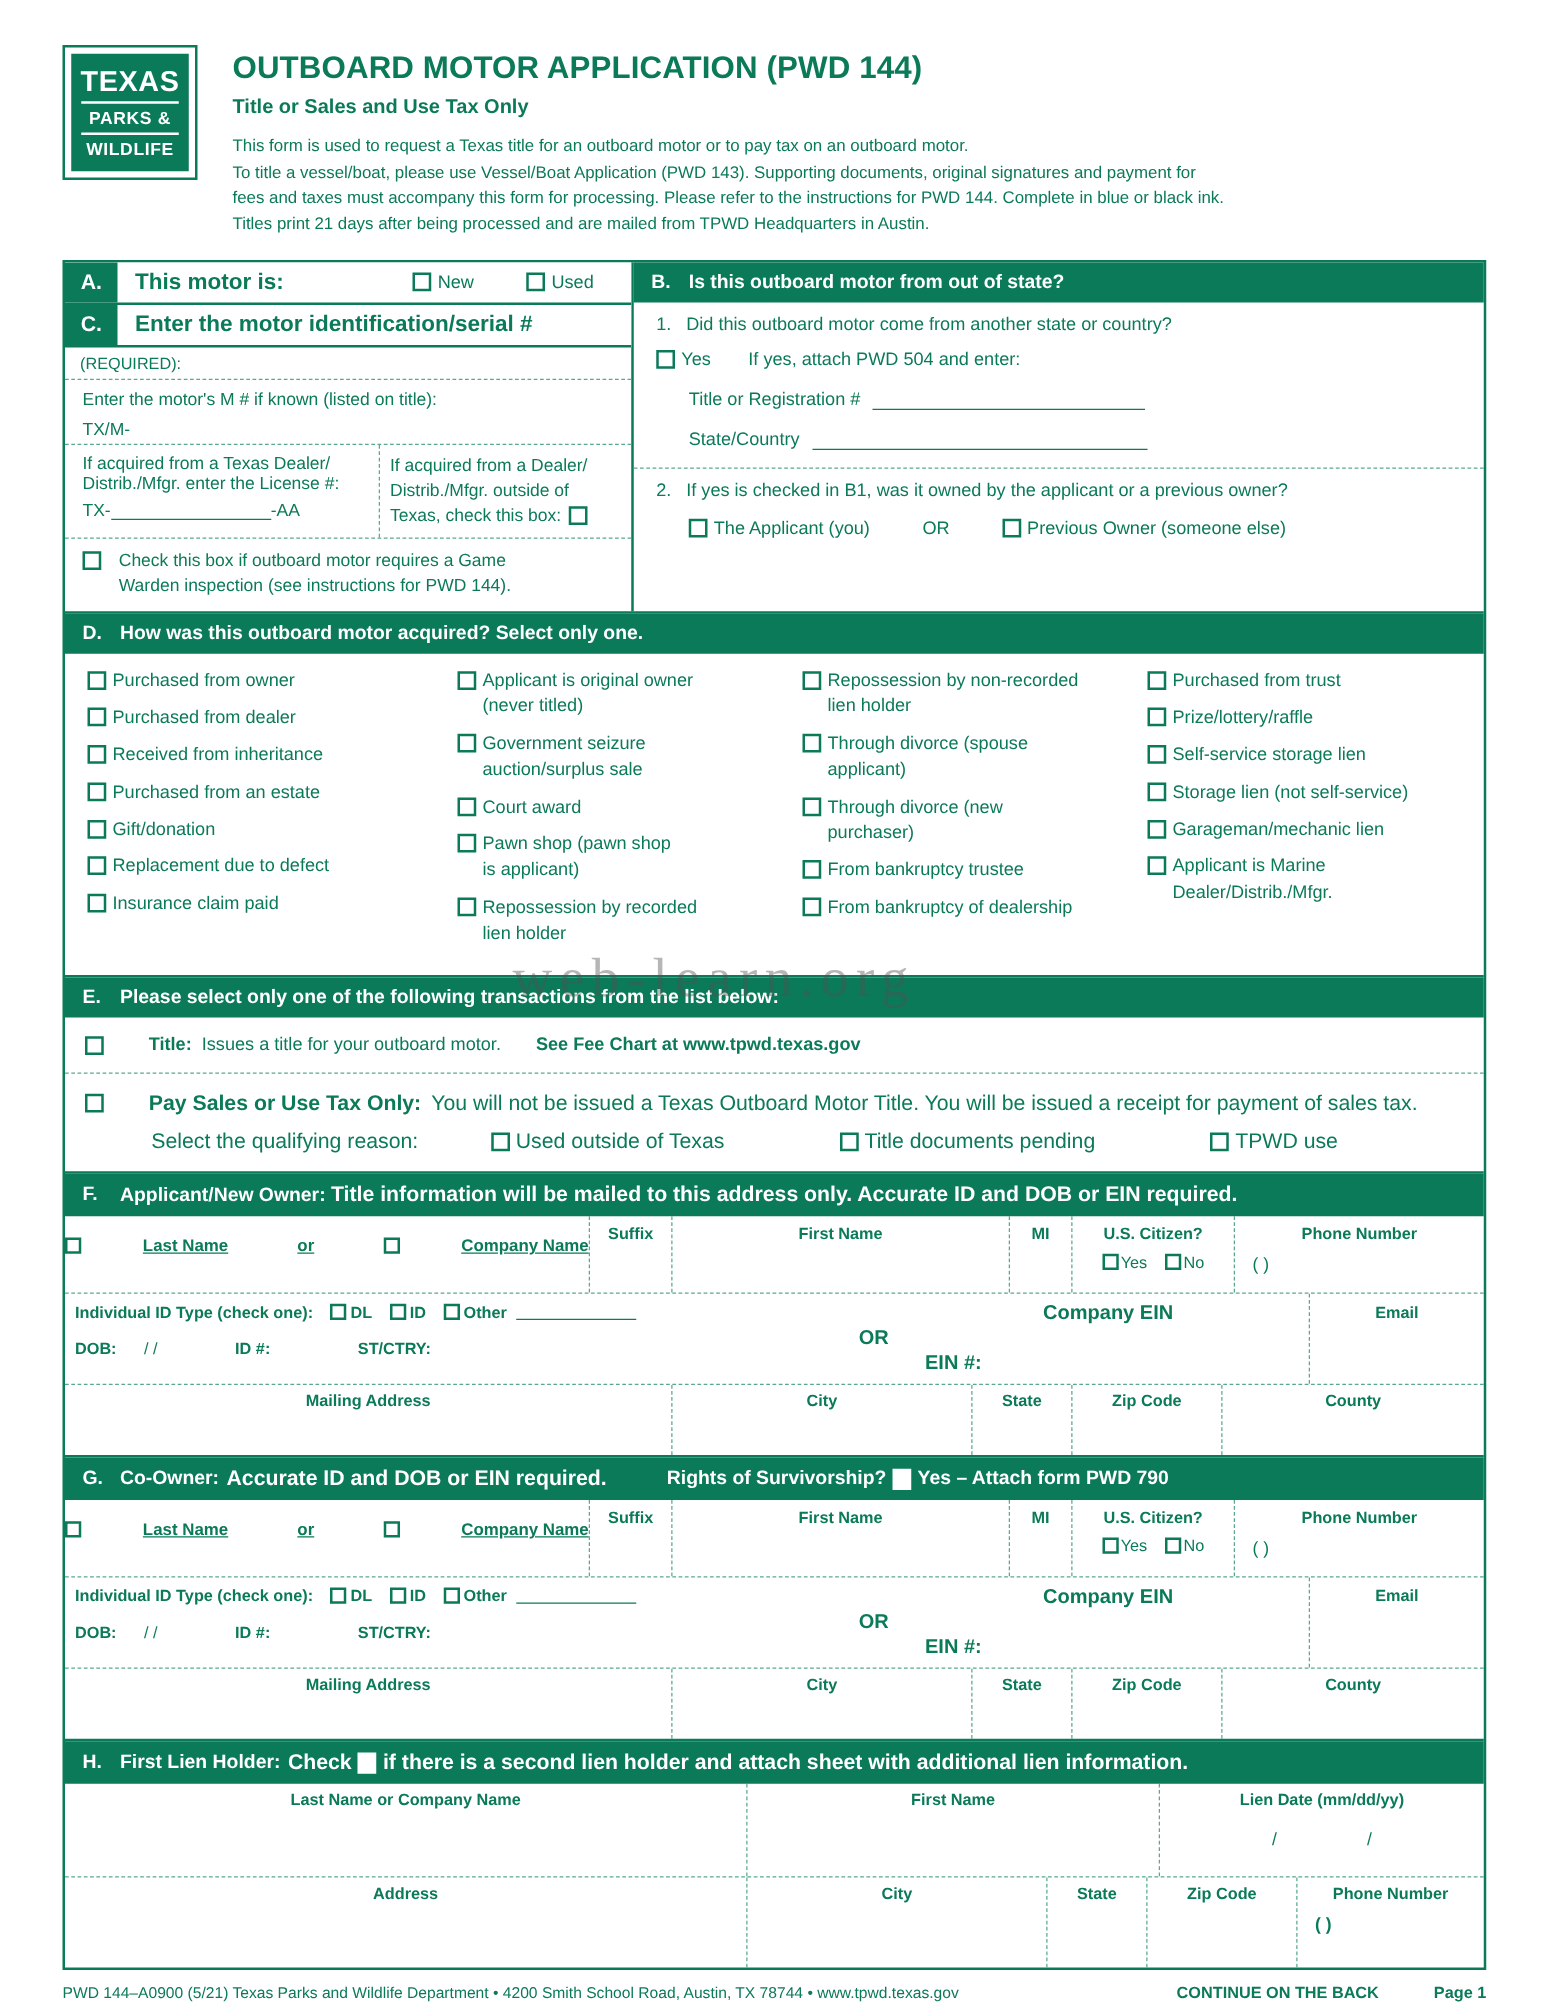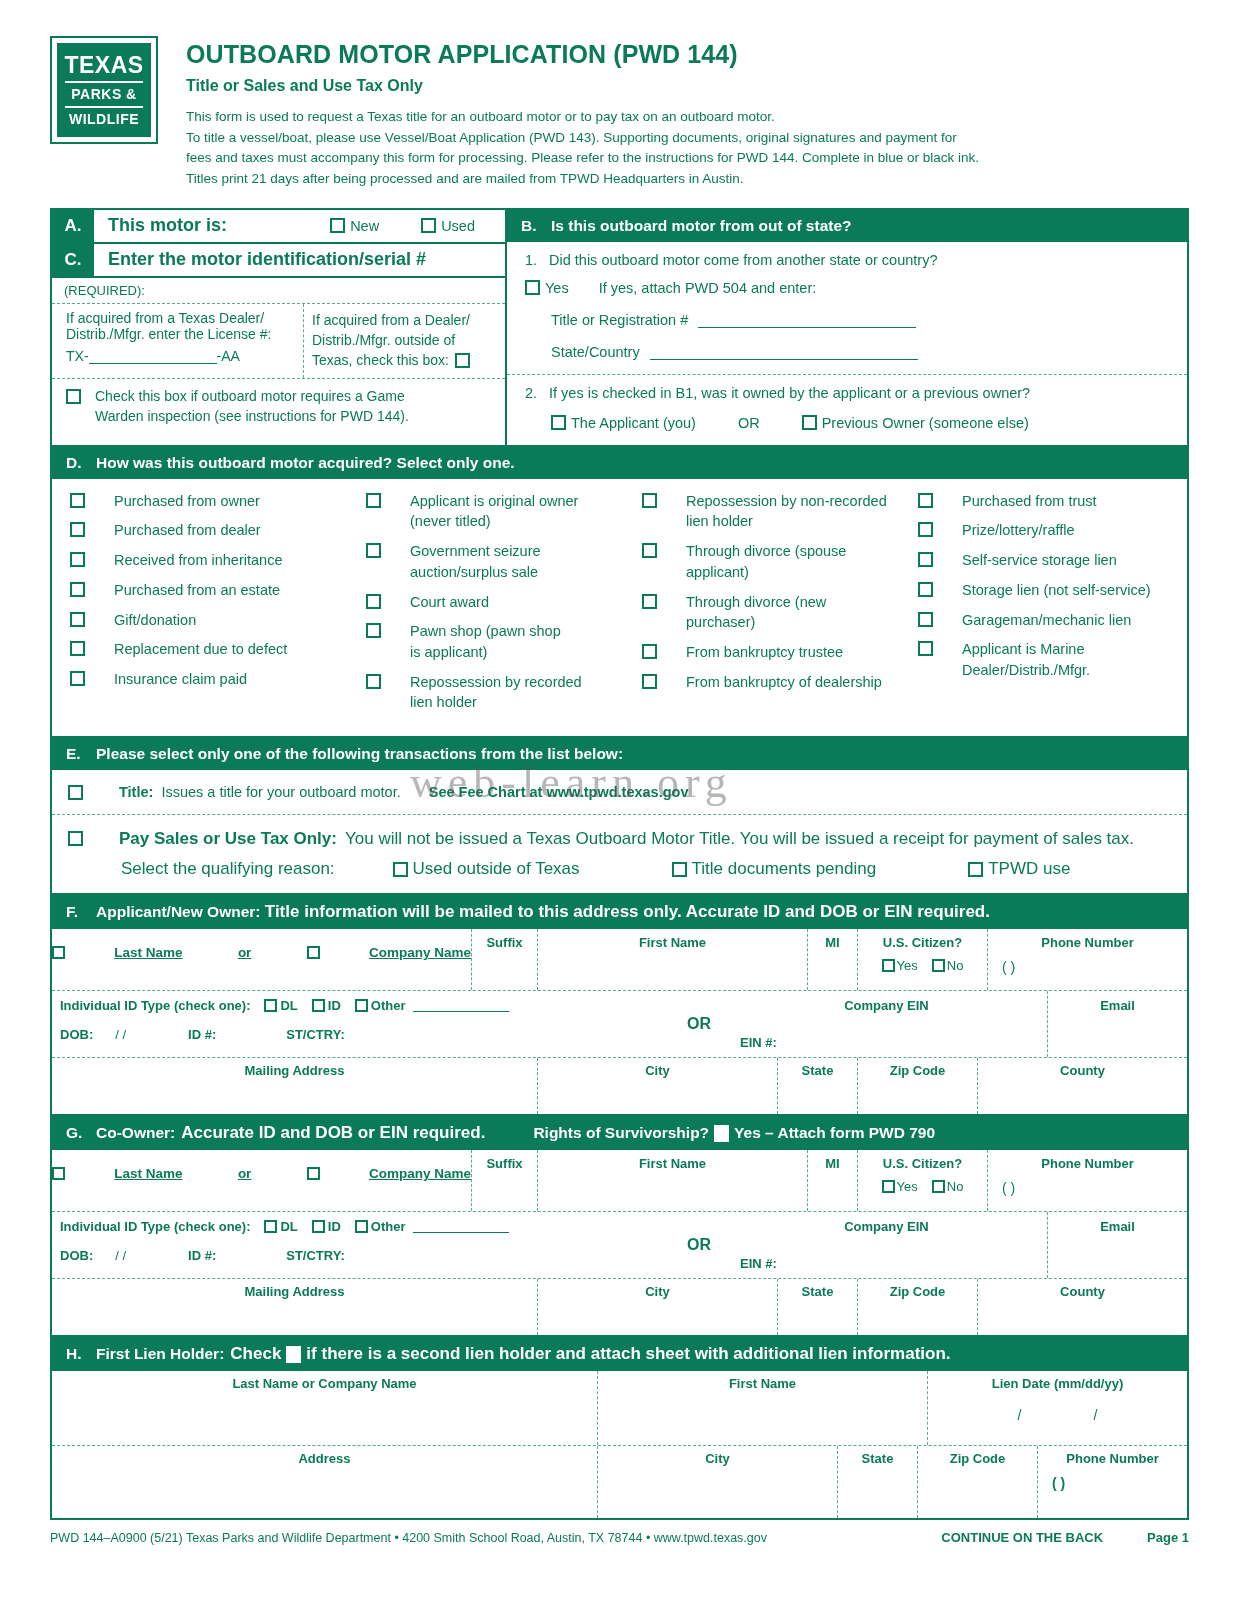--- a/index.html
+++ b/index.html
@@ -102,21 +102,21 @@
   .b-q2 { margin-top:10px; }
   .b-owners { display:flex; align-items:center; margin:14px 0 6px 26px; }
   .b-owners .or { margin:0 42px; }
 
   
   .d-grid { display:flex; padding:12px 0 14px 0; font-size:14.5px; }
   .d-col { flex:1 1 0; padding-left:18px; }
   .d-col:nth-child(1) { flex:0 0 296px; }
   .d-col:nth-child(2) { flex:0 0 276px; }
   .d-col:nth-child(3) { flex:0 0 276px; }
-  .d-item { display:flex; margin-bottom:9px; line-height:1.43;gap:24px; }
+  .d-item { display:flex; margin-bottom:9px; line-height:1.43; }
   .d-item .cbx { margin-top:2px; }
 
   
   .e-row1 { padding:14px 0 14px 16px; display:flex; align-items:center; font-size:14.5px; }
   .e-row1 .cbx { margin-right:22px; }
   .e-row2 { padding:14px 0 14px 16px; font-size:17px; }
   .e-line1 { display:flex; align-items:flex-start; }
   .e-line1 .cbx { margin-right:22px; margin-top:2px; }
   .e-line2 { display:flex; align-items:center; margin:10px 0 0 53px; }
   .e-opt { display:flex; align-items:center; }
@@ -144,21 +144,21 @@
   .own-idblk { width:620px; flex:0 0 auto; padding:7px 0 7px 8px; font-size:13px; font-weight:bold; }
   .id-line1 { display:flex; align-items:center; }
   .id-line1 .cbx-sm { margin-left:14px; margin-right:3px; }
   .id-blank { border-bottom:1px solid #0b7a58; width:96px; height:13px; margin-left:8px; }
   .id-line2 { display:flex; align-items:center; margin-top:14px; }
   .id-line2 .sp1 { margin-left:22px; }
   .id-line2 .sp2 { margin-left:62px; }
   .id-line2 .sp3 { margin-left:70px; }
   .own-or { width:54px; flex:0 0 auto; display:flex; align-items:center; justify-content:center;
             font-weight:bold; font-size:16px; }
-  .own-ein { width:322px; flex:0 0 auto; padding:7px 0 7px 0; font-size:13px; font-weight:bold; text-align:center; }
+  .own-ein { width:322px; flex:0 0 auto; padding:7px 0 7px 0; font-size:16px; font-weight:bold; text-align:center; }
   .own-ein .einlbl { text-align:left; padding-left:14px; margin-top:22px; }
   .own-email { flex:1 1 auto; padding:7px 0; font-size:13px; font-weight:bold; text-align:center; }
 
   .own-r3 { display:flex; font-size:13px; font-weight:bold; }
   .own-r3 > div { text-align:center; padding:5px 0 0 0; height:56px; }
   .col-mail { width:486px; flex:0 0 auto; }
   .col-city { width:240px; flex:0 0 auto; }
   .col-state { width:80px; flex:0 0 auto; }
   .col-zip { width:120px; flex:0 0 auto; }
   .col-county { flex:1 1 auto; }
@@ -247,20 +247,24 @@
           </div>
         </div>
 
         <div class="chip-bar">
           <div class="chip">C.</div>
           <div class="chip-title">Enter the motor identification/serial #</div>
         </div>
 
         <div class="c-body">
           <div class="c-req dashed-b">(REQUIRED):</div>
+          <div class="c-mnum dashed-b">
+            <div>Enter the motor's M # if known (listed on title):</div>
+            <div class="l2">TX/M-</div>
+          </div>
           <div class="c-dealer dashed-b">
             <div class="cl dashed-r">
               <div>If acquired from a Texas Dealer/</div>
               <div>Distrib./Mfgr. enter the License #:</div>
               <div class="txline">
                 <span>TX-</span>
                 <span class="ul" style="width:128px;height:16px;"></span>
                 <span>-AA</span>
               </div>
             </div>

